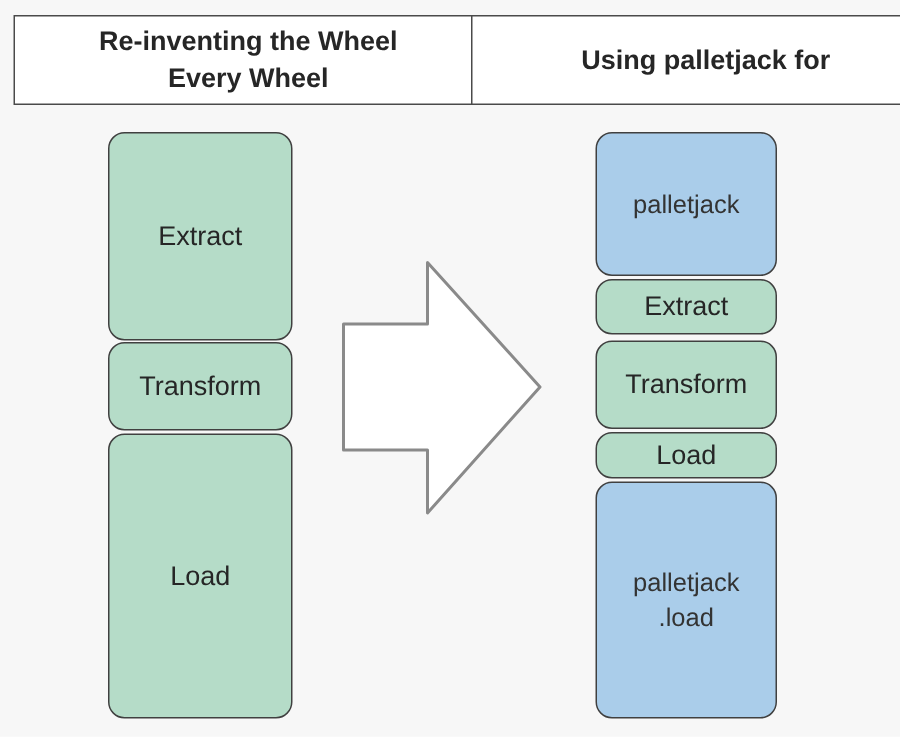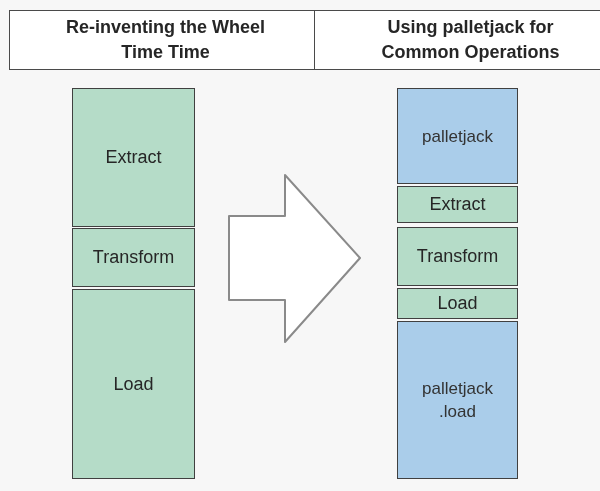--- a/index.html
+++ b/index.html
@@ -33,21 +33,21 @@
     line-height: 25px;
     text-align: center;
   }
   .title-box.left  { left: 9px; }
   .title-box.right { left: 314px; }
 
   .box {
     position: absolute;
     box-sizing: border-box;
     border: 1.5px solid #404040;
-    border-radius: 0;
+    border-radius: 11px;
     display: flex;
     flex-direction: column;
     justify-content: center;
     text-align: center;
   }
   .box.manual {
     background: #b5dcc8;
     font-size: 18px;
     font-weight: normal;
     color: #262626;
@@ -82,25 +82,24 @@
     height: 178px;
   }
 </style>
 </head>
 <body>
 
 <div class="canvas">
 
   <div class="title-box left">
     <div>Re-inventing the Wheel</div>
-    <div>Time Time</div>
+    <div>Every Wheel</div>
   </div>
   <div class="title-box right">
     <div>Using palletjack for</div>
-    <div>Common Operations</div>
   </div>
 
   <div class="box manual col-left l-extract">
     <span>Extract</span>
   </div>
   <div class="box manual col-left l-transform">
     <span>Transform</span>
   </div>
   <div class="box manual col-left l-load">
     <span>Load</span>

